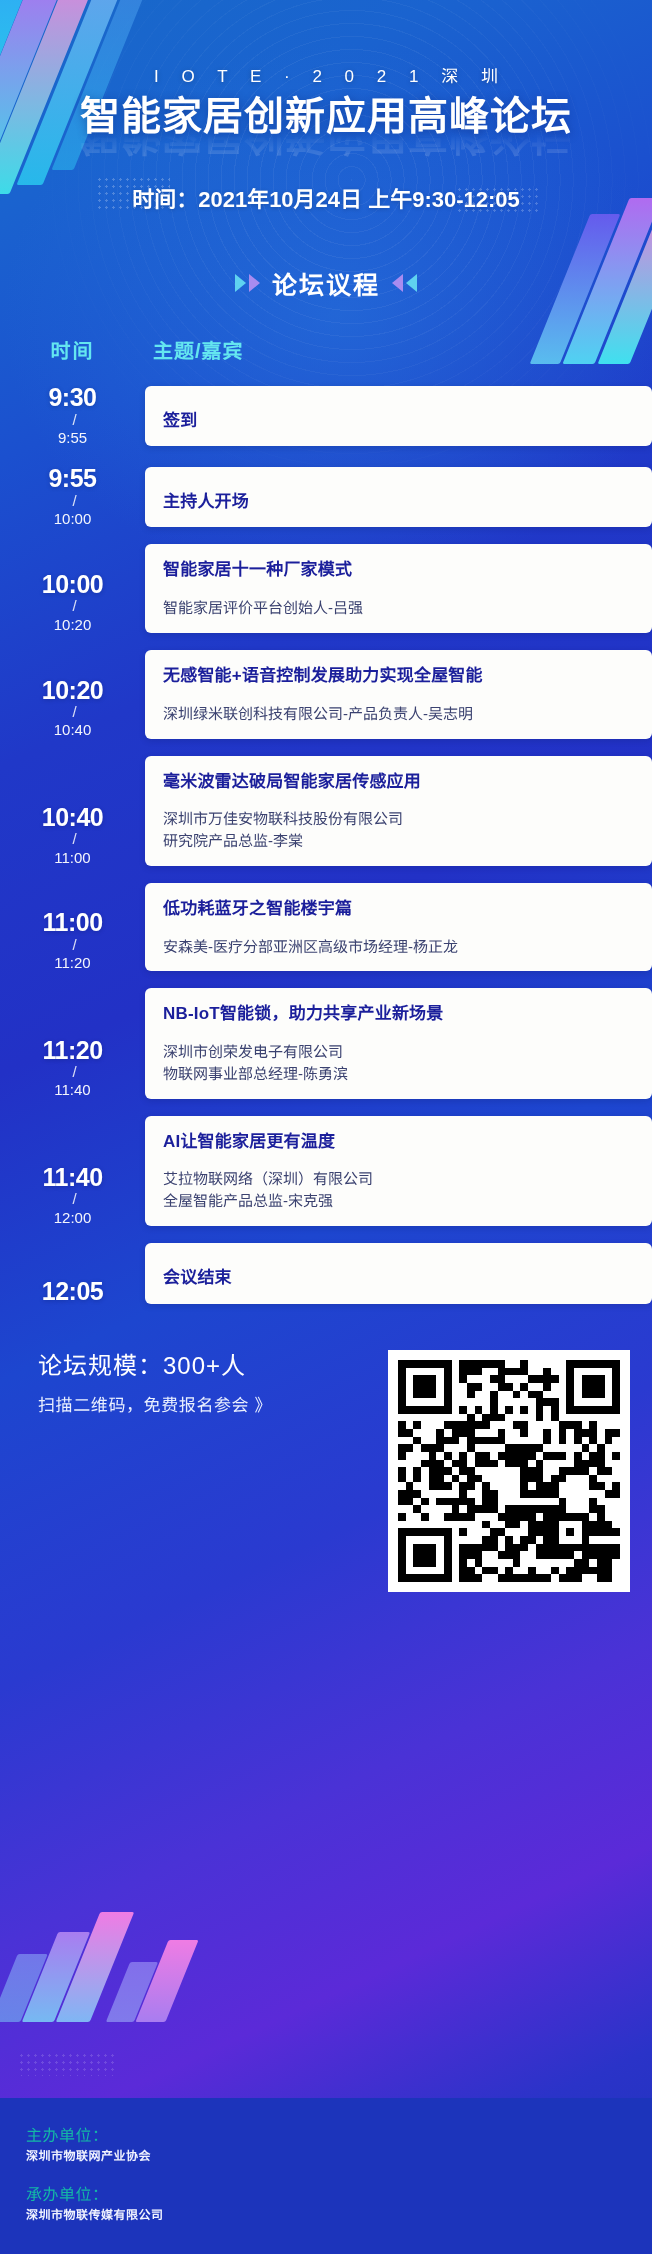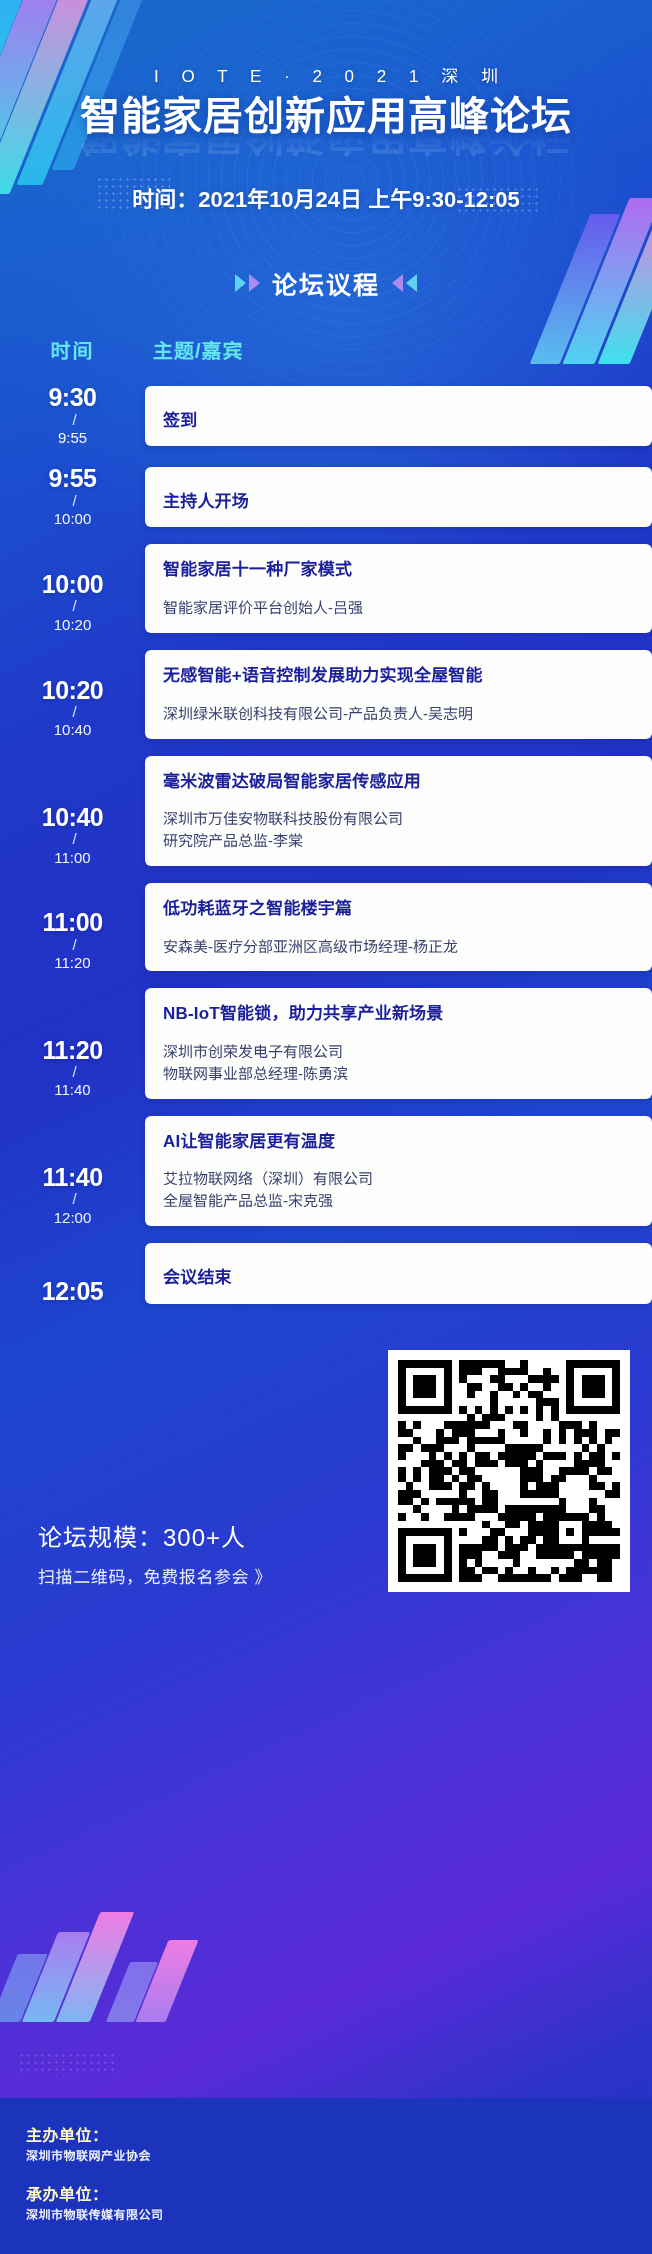--- a/index.html
+++ b/index.html
@@ -265,21 +265,21 @@
     line-height: 1.45;
     margin-top: 15px;
     font-weight: 400;
   }
   .card.plain .card-title { font-weight: 700; margin-top: 9px; }
 
   
   .scale-block {
     position: relative; z-index: 3;
     display: flex;
-    align-items: flex-end;
+    align-items: flex-start;
     margin-top: 46px;
     padding: 0 22px 0 38px;
     gap: 14px;
   }
   .scale-text { flex: 1; padding-bottom: 4px; }
   .scale-main {
     font-size: 24px;
     color: #ffffff;
     font-weight: 500;
     letter-spacing: 1px;
@@ -305,22 +305,22 @@
     position: absolute;
     left: 0; right: 0; bottom: 0;
     z-index: 3;
     background: #1c34bb;
     padding: 26px 0 30px 26px;
   }
   .foot-group { margin-bottom: 18px; }
   .foot-group:last-child { margin-bottom: 0; }
   .foot-label {
     font-size: 16px;
-    font-weight: 700;
-    color: #fef9c3;
+    font-weight: 400;
+    color: #14b8a6;
     line-height: 1.45;
     letter-spacing: .5px;
   }
   .foot-value {
     font-size: 12px;
     font-weight: 700;
     color: #f0f3ff;
     line-height: 1.5;
     letter-spacing: .5px;
   }

